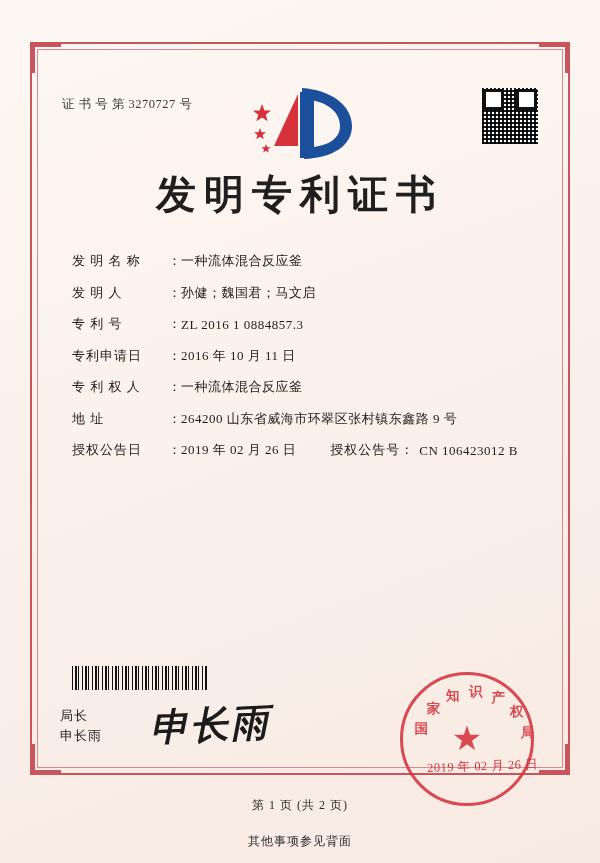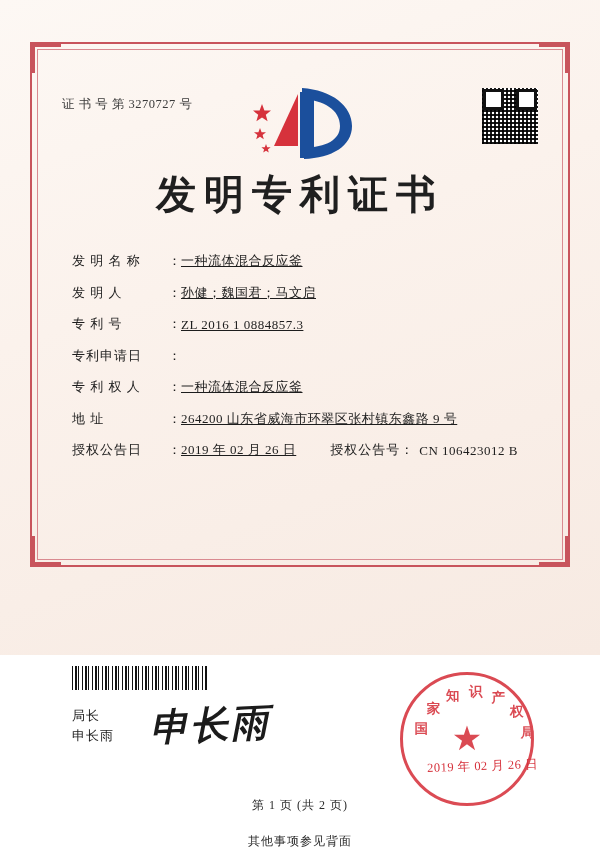--- a/index.html
+++ b/index.html
@@ -9,21 +9,21 @@
   }
   body {
     width: 600px;
     height: 863px;
     font-family: "Liberation Serif", serif;
     overflow: hidden;
   }
   .page {
     position: relative;
     width: 600px;
-    height: 655px;
+    height: 863px;
     background: linear-gradient(160deg, #fdf8f4 0%, #fbf2ec 40%, #f7eae2 100%);
   }
   
   .border-outer {
     position: absolute;
     left: 30px;
     top: 42px;
     right: 30px;
     bottom: 88px;
     border: 2px solid #c8545c;
@@ -122,21 +122,20 @@
     flex: 0 0 96px;
     letter-spacing: 1px;
     white-space: nowrap;
   }
   .field-colon {
     flex: 0 0 10px;
   }
   .field-value {
     flex: 1 1 auto;
     letter-spacing: 0.5px;
-    text-decoration: underline;
   }
   .field-row.split .field-value {
     flex: 0 0 auto;
   }
   .field-sub-label {
     margin-left: 34px;
     letter-spacing: 1px;
     white-space: nowrap;
   }
   .field-sub-value {
@@ -168,21 +167,21 @@
     height: 24px;
     background:
       repeating-linear-gradient(90deg,
         #111 0 1px, transparent 1px 3px,
         #111 3px 5px, transparent 5px 6px,
         #111 6px 7px, transparent 7px 10px);
   }
 
   .signature-block {
     position: absolute;
-    left: 72px;
+    left: 60px;
     top: 706px;
     font-size: 13px;
     color: #1d1d1d;
     line-height: 1.5;
     letter-spacing: 1px;
   }
   .handwriting {
     position: absolute;
     left: 150px;
     top: 700px;
@@ -306,20 +305,21 @@
 
     <div class="field-row">
       <div class="field-label">专 利 号</div>
       <div class="field-colon">：</div>
       <div class="field-value">ZL 2016 1 0884857.3</div>
     </div>
 
     <div class="field-row">
       <div class="field-label">专利申请日</div>
       <div class="field-colon">：</div>
+      <div class="field-value">2016 年 10 月 11 日</div>
     </div>
 
     <div class="field-row">
       <div class="field-label">专 利 权 人</div>
       <div class="field-colon">：</div>
       <div class="field-value">一种流体混合反应釜</div>
     </div>
 
     <div class="field-row">
       <div class="field-label">地 址</div>

